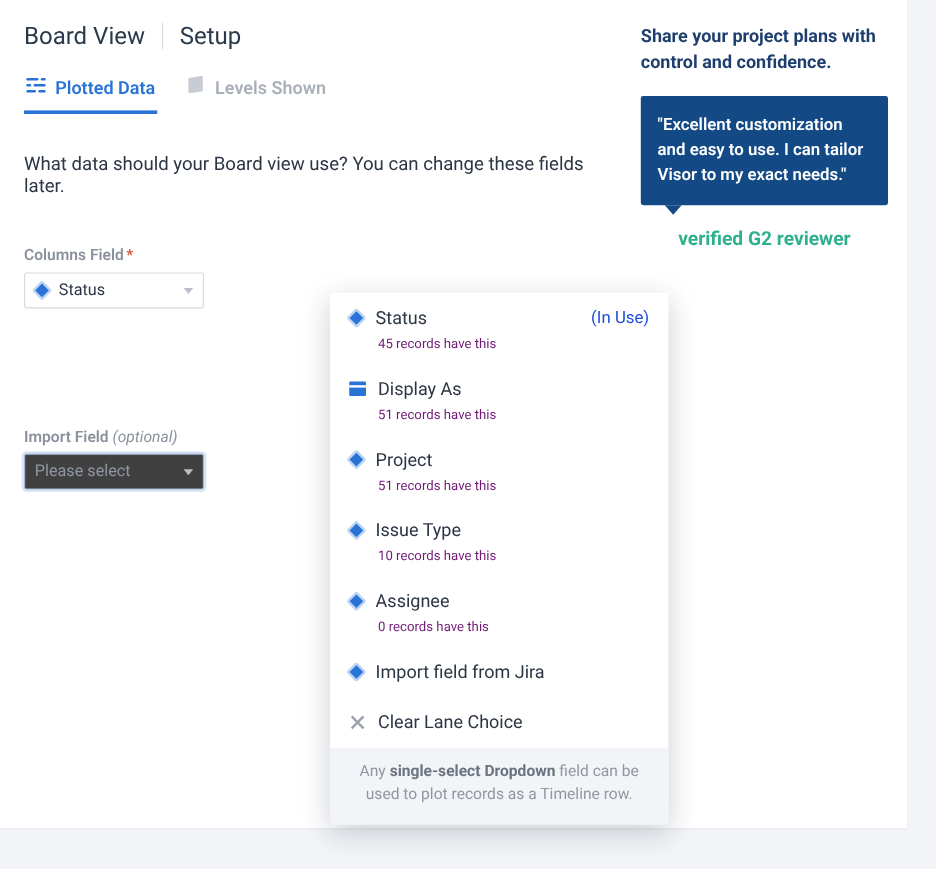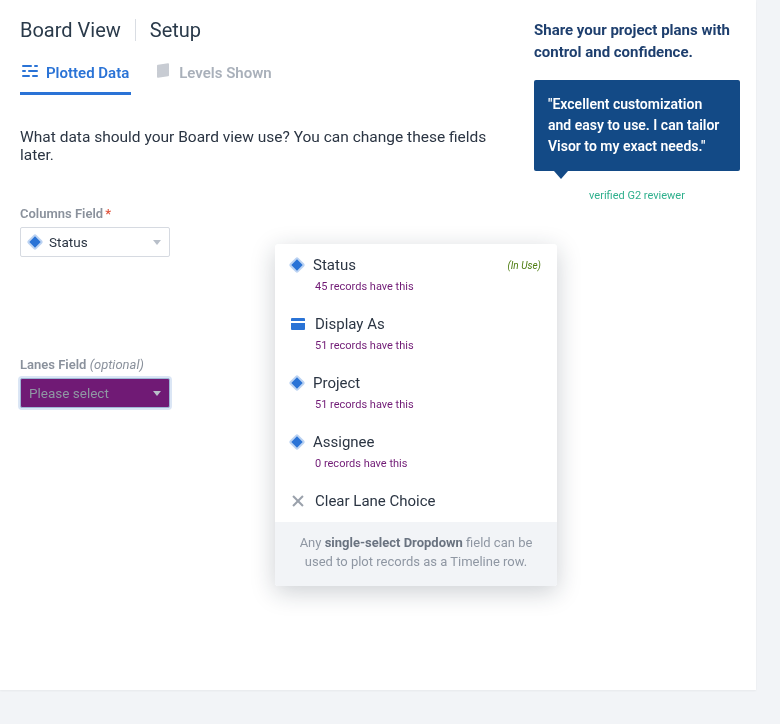--- a/index.html
+++ b/index.html
@@ -89,21 +89,21 @@
   }
   .select .chev {
     margin-left: auto;
     width: 0; height: 0;
     border-left: 4px solid transparent;
     border-right: 4px solid transparent;
     border-top: 5px solid #b8bfc9;
   }
   .select.sel-columns { color: #2b3543; }
   .select.sel-lanes {
-    background: #701a75;
+    background: #404040;
     color: #8f97a3;
     border: 1px solid #9fb7d6;
     box-shadow: 0 0 0 2px rgba(58,116,200,.18);
   }
   .diamond {
     width: 12px; height: 12px;
     background: #2a73d6;
     border: 2px solid #bcd3f2;
     transform: rotate(45deg);
     flex: none;
@@ -123,23 +123,22 @@
   .dd-item {
     padding: 12px 16px 4px 16px;
     cursor: pointer;
   }
   .dd-row {
     display: flex; align-items: center; gap: 10px;
   }
   .dd-name { font-size: 15px; color: #2b3543; }
   .dd-tag {
     margin-left: auto;
-    color: #4d7c0f;
-    font-size: 10px;
-    font-style: italic;
+    color: #1d4ed8;
+    font-size: 14px;
   }
   .dd-sub {
     font-size: 11px;
     color: #701a75;
     margin: 6px 0 6px 24px;
   }
   .dd-item.simple { padding: 12px 16px; }
   .dd-foot {
     background: #f2f4f7;
     color: #8f97a3;
@@ -200,22 +199,23 @@
     content: "";
     position: absolute;
     left: 20px; bottom: -8px;
     width: 0; height: 0;
     border-left: 7px solid transparent;
     border-right: 7px solid transparent;
     border-top: 8px solid #134a86;
   }
   .reviewer {
     color: #2fb08d;
-    font-size: 11px;
+    font-size: 16px;
     text-align: center;
+    font-weight: bold;
   }
   .sliders-icon { width:16px; height:14px; flex:none; position:relative; }
   .sliders-icon span {
     position:absolute; height:2px; background:#2a73d6; border-radius:1px;
   }
   .sliders-icon span:nth-child(1){ top:1px; left:0; width:10px; }
   .sliders-icon span:nth-child(2){ top:1px; left:12px; width:4px; }
   .sliders-icon span:nth-child(3){ top:6px; left:0; width:4px; }
   .sliders-icon span:nth-child(4){ top:6px; left:6px; width:10px; }
   .sliders-icon span:nth-child(5){ top:11px; left:0; width:8px; }
@@ -263,21 +263,21 @@
         </div>
         <div class="select sel-columns">
           <span class="diamond"></span>
           <span>Status</span>
           <span class="chev"></span>
         </div>
       </div>
 
       <div class="field-col">
         <div class="field-label">
-          <span>Lanes Field</span>
+          <span>Import Field</span>
           <span class="opt">(optional)</span>
         </div>
         <div class="select sel-lanes">
           <span>Please select</span>
           <span class="chev"></span>
         </div>
       </div>
     </div>
 
     <div class="dd">
@@ -299,23 +299,36 @@
       <div class="dd-item">
         <div class="dd-row">
           <span class="diamond"></span>
           <span class="dd-name">Project</span>
         </div>
         <div class="dd-sub">51 records have this</div>
       </div>
       <div class="dd-item">
         <div class="dd-row">
           <span class="diamond"></span>
+          <span class="dd-name">Issue Type</span>
+        </div>
+        <div class="dd-sub">10 records have this</div>
+      </div>
+      <div class="dd-item">
+        <div class="dd-row">
+          <span class="diamond"></span>
           <span class="dd-name">Assignee</span>
         </div>
         <div class="dd-sub">0 records have this</div>
+      </div>
+      <div class="dd-item simple">
+        <div class="dd-row">
+          <span class="diamond"></span>
+          <span class="dd-name">Import field from Jira</span>
+        </div>
       </div>
       <div class="dd-item simple">
         <div class="dd-row">
           <span class="x-icon"></span>
           <span class="dd-name">Clear Lane Choice</span>
         </div>
       </div>
       <div class="dd-foot">
         <span>Any </span><b>single-select Dropdown</b><span> field can be used to plot records as a Timeline row.</span>
       </div>

